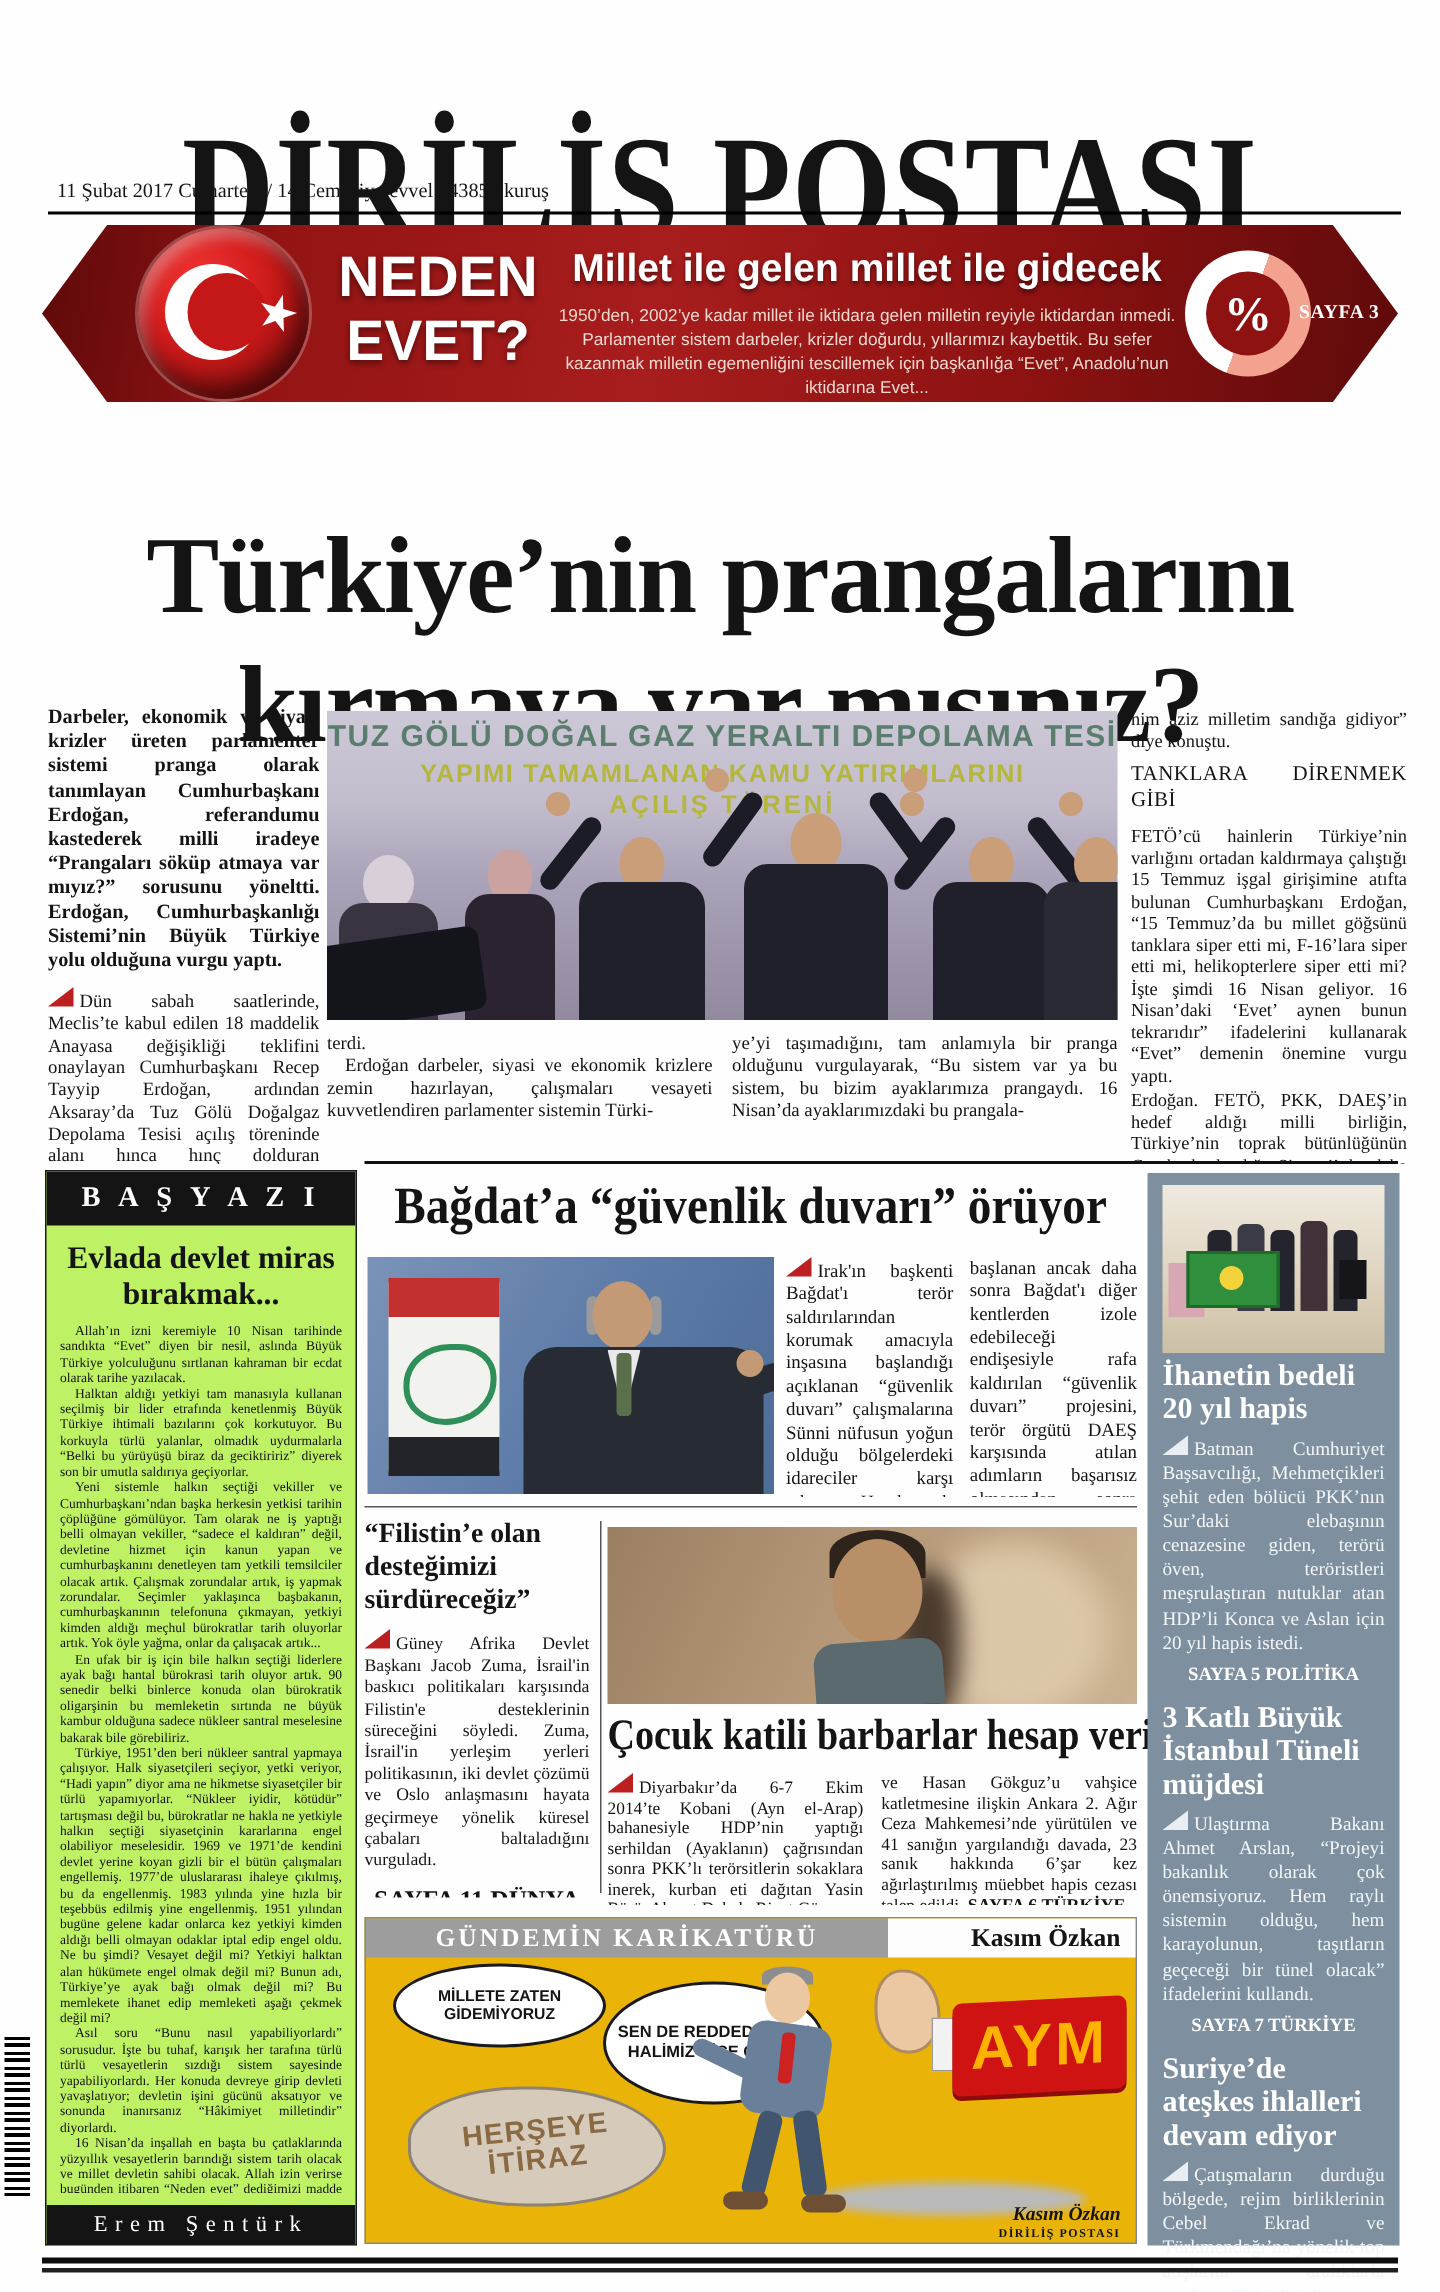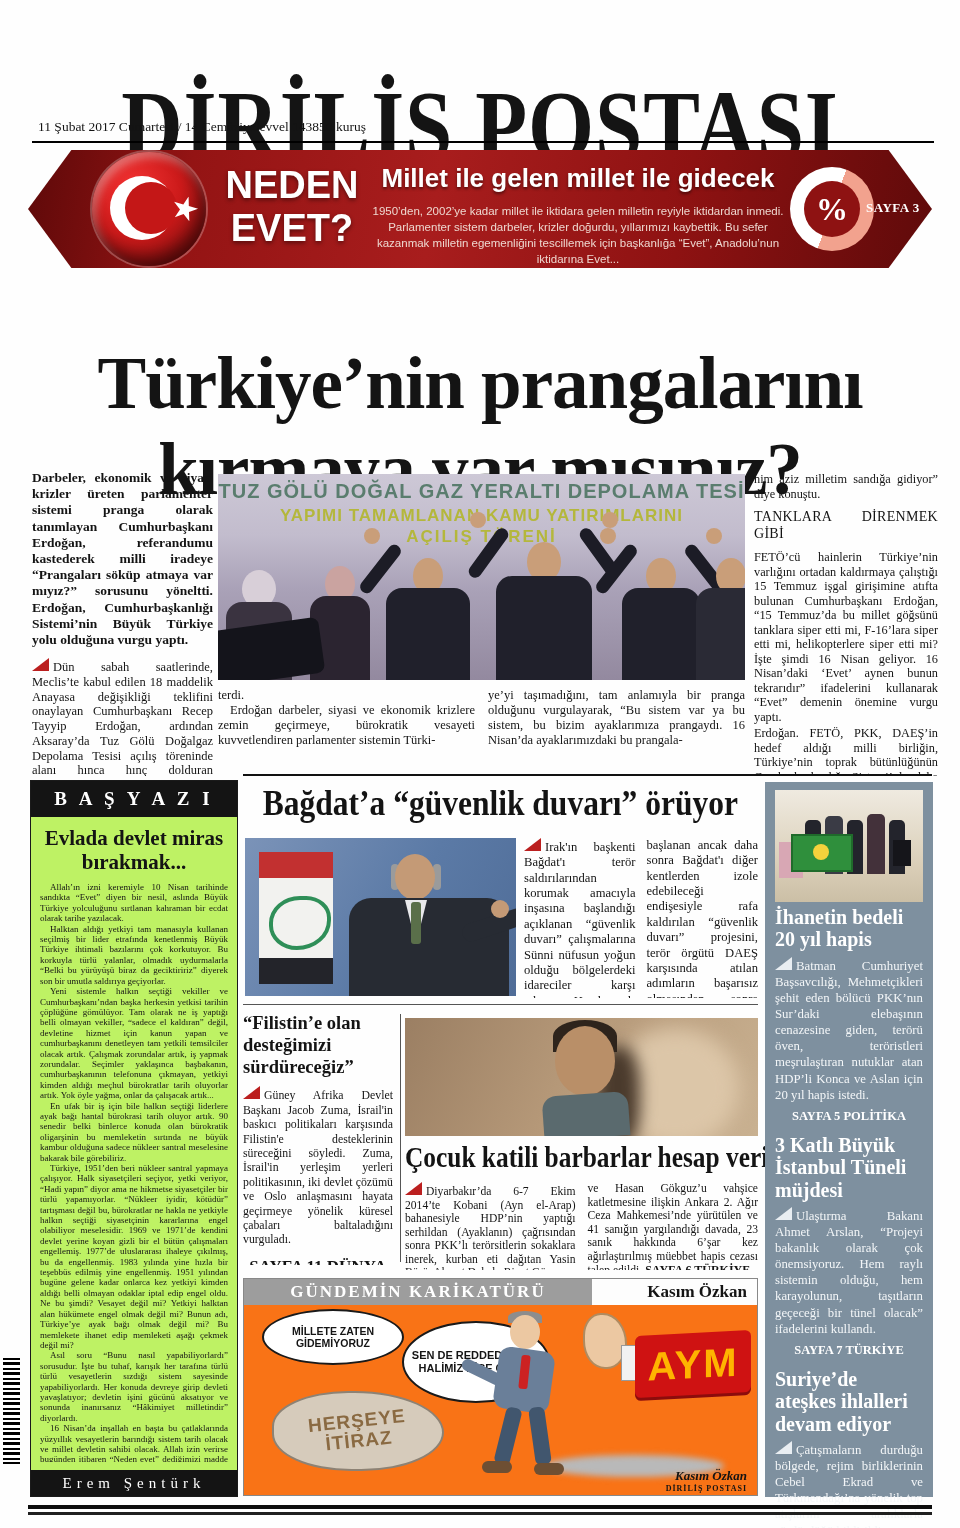--- a/index.html
+++ b/index.html
@@ -129,21 +129,21 @@
   .boy .bbody2{position:absolute;left:138px;top:76px;width:86px;height:44px;background:#5a6a6e;
         border-radius:14px 14px 0 0;transform:rotate(-4deg);}
   .cocuk-h{position:absolute;left:405px;top:1142px;width:404px;transform:scaleX(.875);transform-origin:left center;
         font-weight:bold;font-size:29px;line-height:1.05;white-space:nowrap;}
   .cocuk-cols{position:absolute;left:405px;top:1182px;width:353px;height:88px;display:flex;gap:12px;overflow:hidden;}
   .cocuk-cols .col{flex:1;font-size:11.6px;line-height:1.17;text-align:justify;}
   .cocuk-cols p{margin:0;}
   .pageref-inline{font-weight:bold;font-size:12px;}
   
   .cartoon{position:absolute;left:243px;top:1278px;width:515px;height:218px;border:1px solid #888;
-        box-sizing:border-box;background:#f97316;}
+        box-sizing:border-box;background:#eab308;}
   .cartoon-hdr{display:flex;height:26px;}
   .cartoon-hdr .gray{width:348px;background:#9d9d9d;color:#fff;text-align:center;line-height:26px;
         font-weight:bold;font-size:17px;letter-spacing:2px;}
   .cartoon-hdr .auth{flex:1;background:#fdfdfd;text-align:right;line-height:26px;padding-right:10px;
         font-weight:bold;font-size:17px;}
   .cartoon-body{position:relative;height:190px;overflow:hidden;}
   .bubble{position:absolute;border:2.5px solid #1a1a1a;border-radius:50%;background:#fff;
         display:flex;align-items:center;justify-content:center;text-align:center;
         font-family:"Liberation Sans",sans-serif;font-weight:bold;font-size:10.5px;line-height:1.15;padding:6px;box-sizing:border-box;}
   .bubble1{left:18px;top:4px;width:142px;height:56px;}
@@ -268,21 +268,21 @@
 
       <div class="head"></div>
       <div class="torso" style="width:70px;background:#2a2a35"></div>
     </div>
     <div class="camera"></div>
   </figure>
 
   <div class="under-cols">
     <div class="col">
       <p>terdi.</p>
-      <p class="ind">Erdoğan darbeler, siyasi ve ekonomik krizlere zemin geçirmeye, bürokratik vesayeti kuvvetlendiren parlamenter sistemin Türki-</p>
+      <p class="ind">Erdoğan darbeler, siyasi ve ekonomik krizlere zemin hazırlayan, çalışmaları vesayeti kuvvetlendiren parlamenter sistemin Türki-</p>
     </div>
     <div class="col">
         <p>ye’yi taşımadığını, tam anlamıyla bir pranga olduğunu vurgulayarak, “Bu sistem var ya bu sistem, bu bizim ayaklarımıza prangaydı. 16 Nisan’da ayaklarımızdaki bu prangala-</p>
       </div>
   </div>
 
   <div class="lead-right">
     <p>nim aziz milletim sandığa gidiyor” diye konuştu.</p>
     <div class="subhead">TANKLARA DİRENMEK GİBİ</div>
     <p>FETÖ’cü hainlerin Türkiye’nin varlığını ortadan kaldırmaya çalıştığı 15 Temmuz işgal girişimine atıfta bulunan Cumhurbaşkanı Erdoğan, “15 Temmuz’da bu millet göğsünü tanklara siper etti mi, F-16’lara siper etti mi, helikopterlere siper etti mi? İşte şimdi 16 Nisan geliyor. 16 Nisan’daki ‘Evet’ aynen bunun tekrarıdır” ifadelerini kullanarak “Evet” demenin önemine vurgu yaptı.</p>

